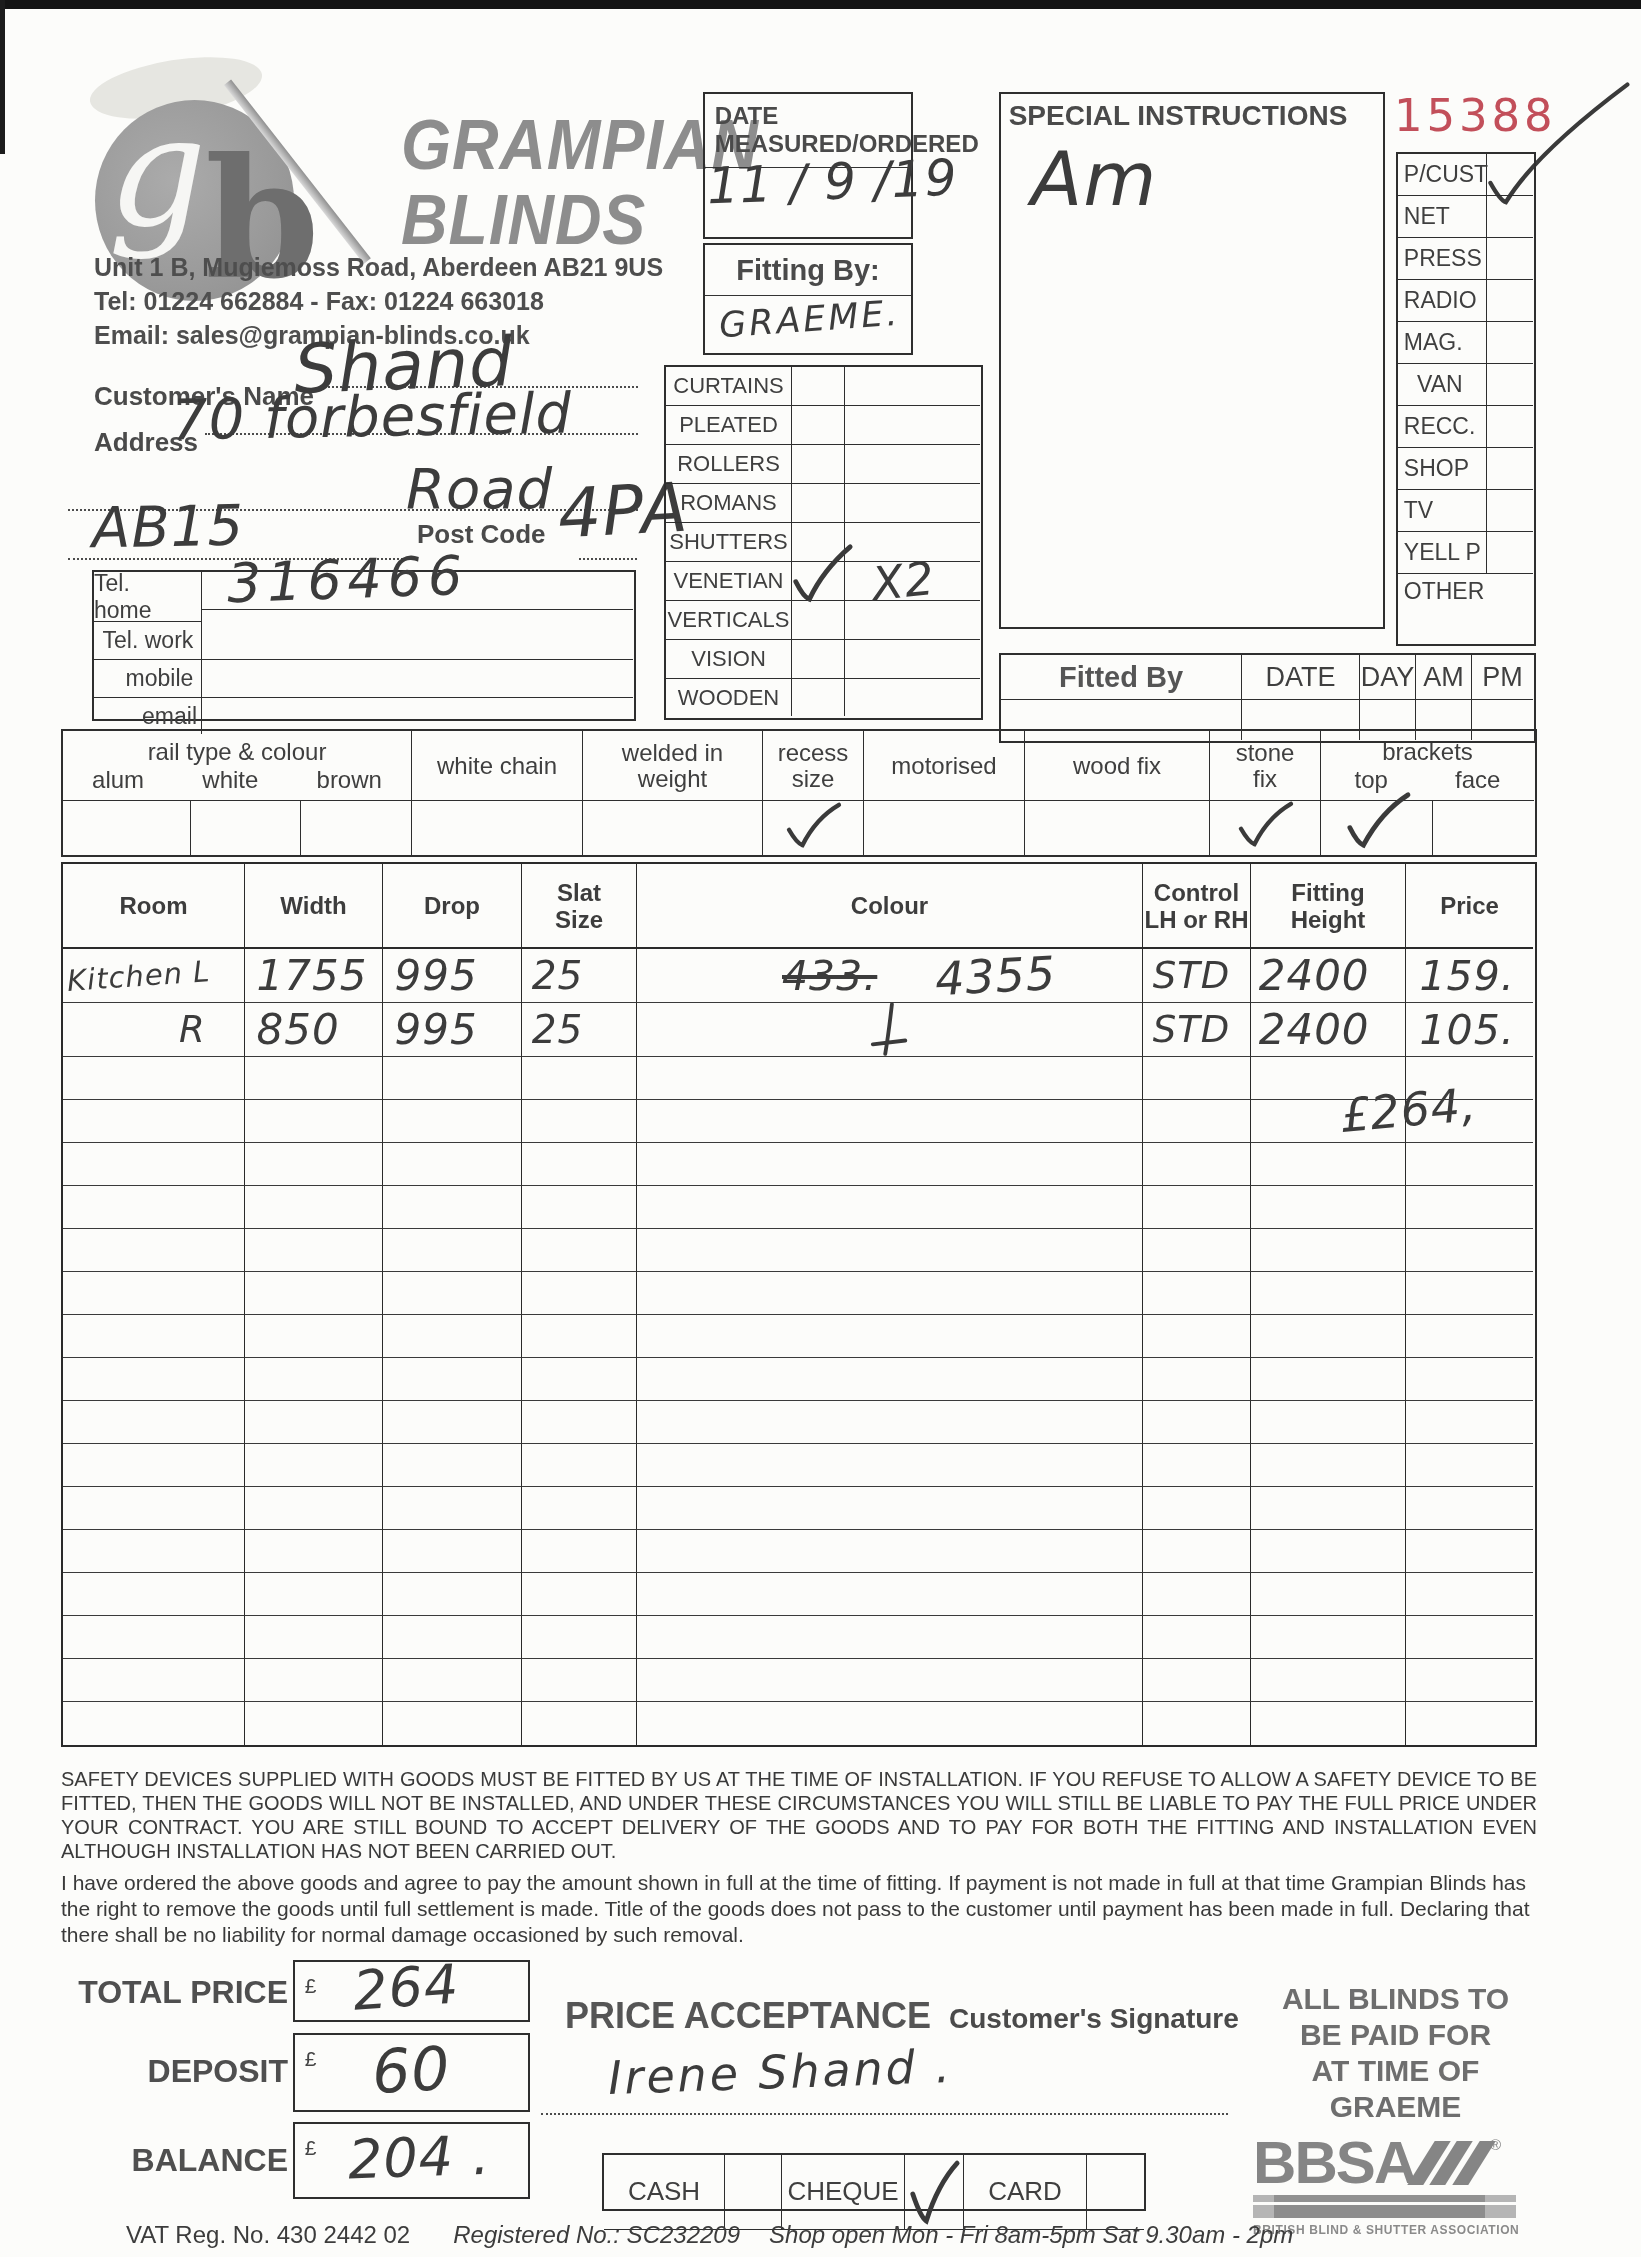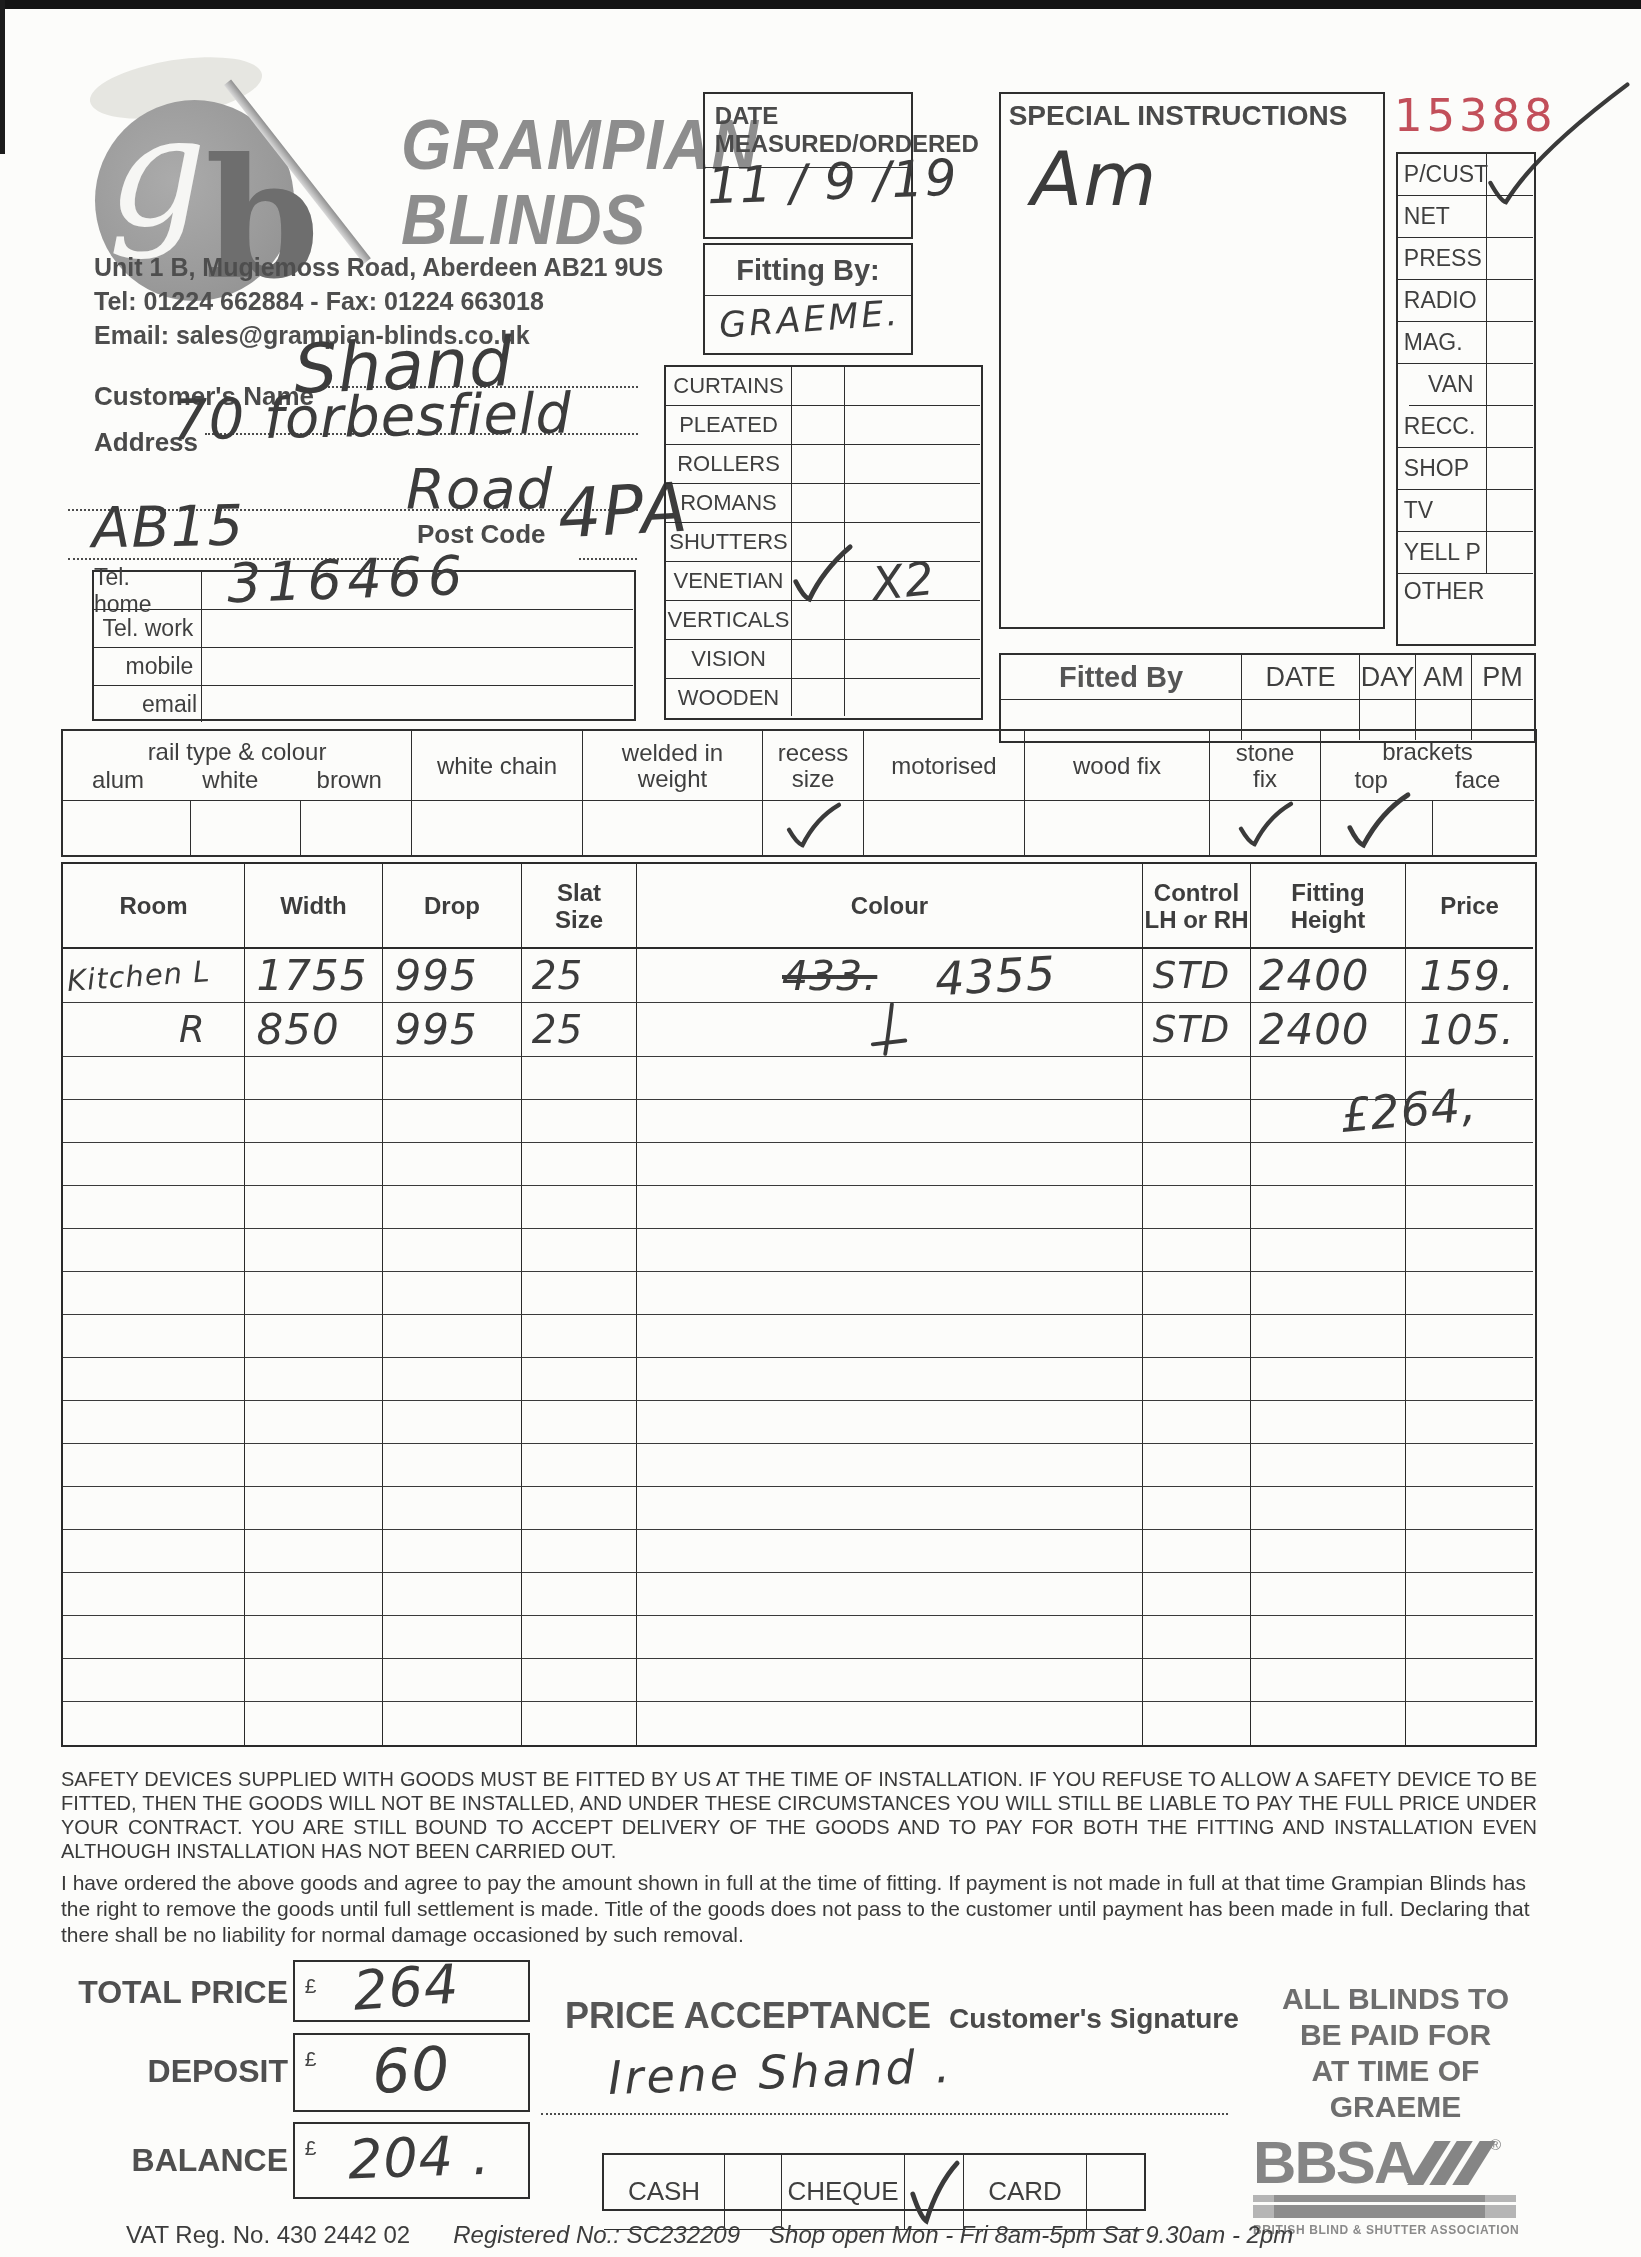--- a/index.html
+++ b/index.html
@@ -120,21 +120,21 @@
       <div class="cell" style="height:42px;padding-left:5.8px;">P/CUST</div>
         <div class="cell noR" style="height:42px;"></div>
       <div class="cell" style="height:42px;padding-left:5.8px;">NET</div>
         <div class="cell noR" style="height:42px;"></div>
       <div class="cell" style="height:42px;padding-left:5.8px;">PRESS</div>
         <div class="cell noR" style="height:42px;"></div>
       <div class="cell" style="height:42px;padding-left:5.8px;">RADIO</div>
         <div class="cell noR" style="height:42px;"></div>
       <div class="cell" style="height:42px;padding-left:5.8px;">MAG.</div>
         <div class="cell noR" style="height:42px;"></div>
-      <div class="cell" style="height:42px;padding-left:19px;margin-left:11px;">VAN</div>
+      <div class="cell" style="height:42px;padding-left:19px;">VAN</div>
         <div class="cell noR" style="height:42px;"></div>
       <div class="cell" style="height:42px;padding-left:5.8px;">RECC.</div>
         <div class="cell noR" style="height:42px;"></div>
       <div class="cell" style="height:42px;padding-left:5.8px;">SHOP</div>
         <div class="cell noR" style="height:42px;"></div>
       <div class="cell" style="height:42px;padding-left:5.8px;">TV</div>
         <div class="cell noR" style="height:42px;"></div>
       <div class="cell" style="height:42px;padding-left:5.8px;">YELL P</div>
         <div class="cell noR" style="height:42px;"></div>
       <div class="cell noB" style="height:65px;padding-left:5.8px;align-items:flex-start;padding-top:3.9px;grid-column:1 / span 2;border-right:none;">OTHER</div>
@@ -168,21 +168,21 @@
   <div class="hw" style="position:absolute;left:406px;top:456px;font-size:56px;">Road</div>
 
   <div class="hw" style="position:absolute;left:92px;top:494px;font-size:56px;transform:rotate(-1deg);">AB15</div>
   <div class="dot-line" style="left:68px;top:558px;width:343px;"></div>
   <div class="lbl" style="position:absolute;left:417px;top:519px;font-size:26px;">Post Code</div>
   <div class="dot-line" style="left:579px;top:558px;width:58px;"></div>
   <div class="hw" style="position:absolute;left:558px;top:471px;font-size:68px;transform:rotate(-3deg);">4PA</div>
 
   <div class="bx" style="left:92px;top:570px;width:544px;height:151px;border-width:2.4px;">
     <div style="display:grid;grid-template-columns:108px 431px;">
-      <div class="cell" style="height:38px;justify-content:flex-end;padding-right:7.7px;">Tel. home</div>
+      <div class="cell" style="height:50px;justify-content:flex-end;padding-right:7.7px;">Tel. home</div>
       <div class="cell noR" style="height:38px;"></div>
       <div class="cell" style="height:38px;justify-content:flex-end;padding-right:7.7px;">Tel. work</div>
       <div class="cell noR" style="height:38px;"></div>
       <div class="cell" style="height:38px;justify-content:flex-end;padding-right:7.7px;">mobile</div>
       <div class="cell noR" style="height:38px;"></div>
       <div class="cell noB" style="height:36px;justify-content:flex-end;padding-right:4px;">email</div>
       <div class="cell noR noB" style="height:36px;"></div>
     </div>
   </div>
   <div class="hw" style="position:absolute;left:227px;top:548px;font-size:54px;transform:rotate(-2deg);letter-spacing:5.8px;">316466</div>

